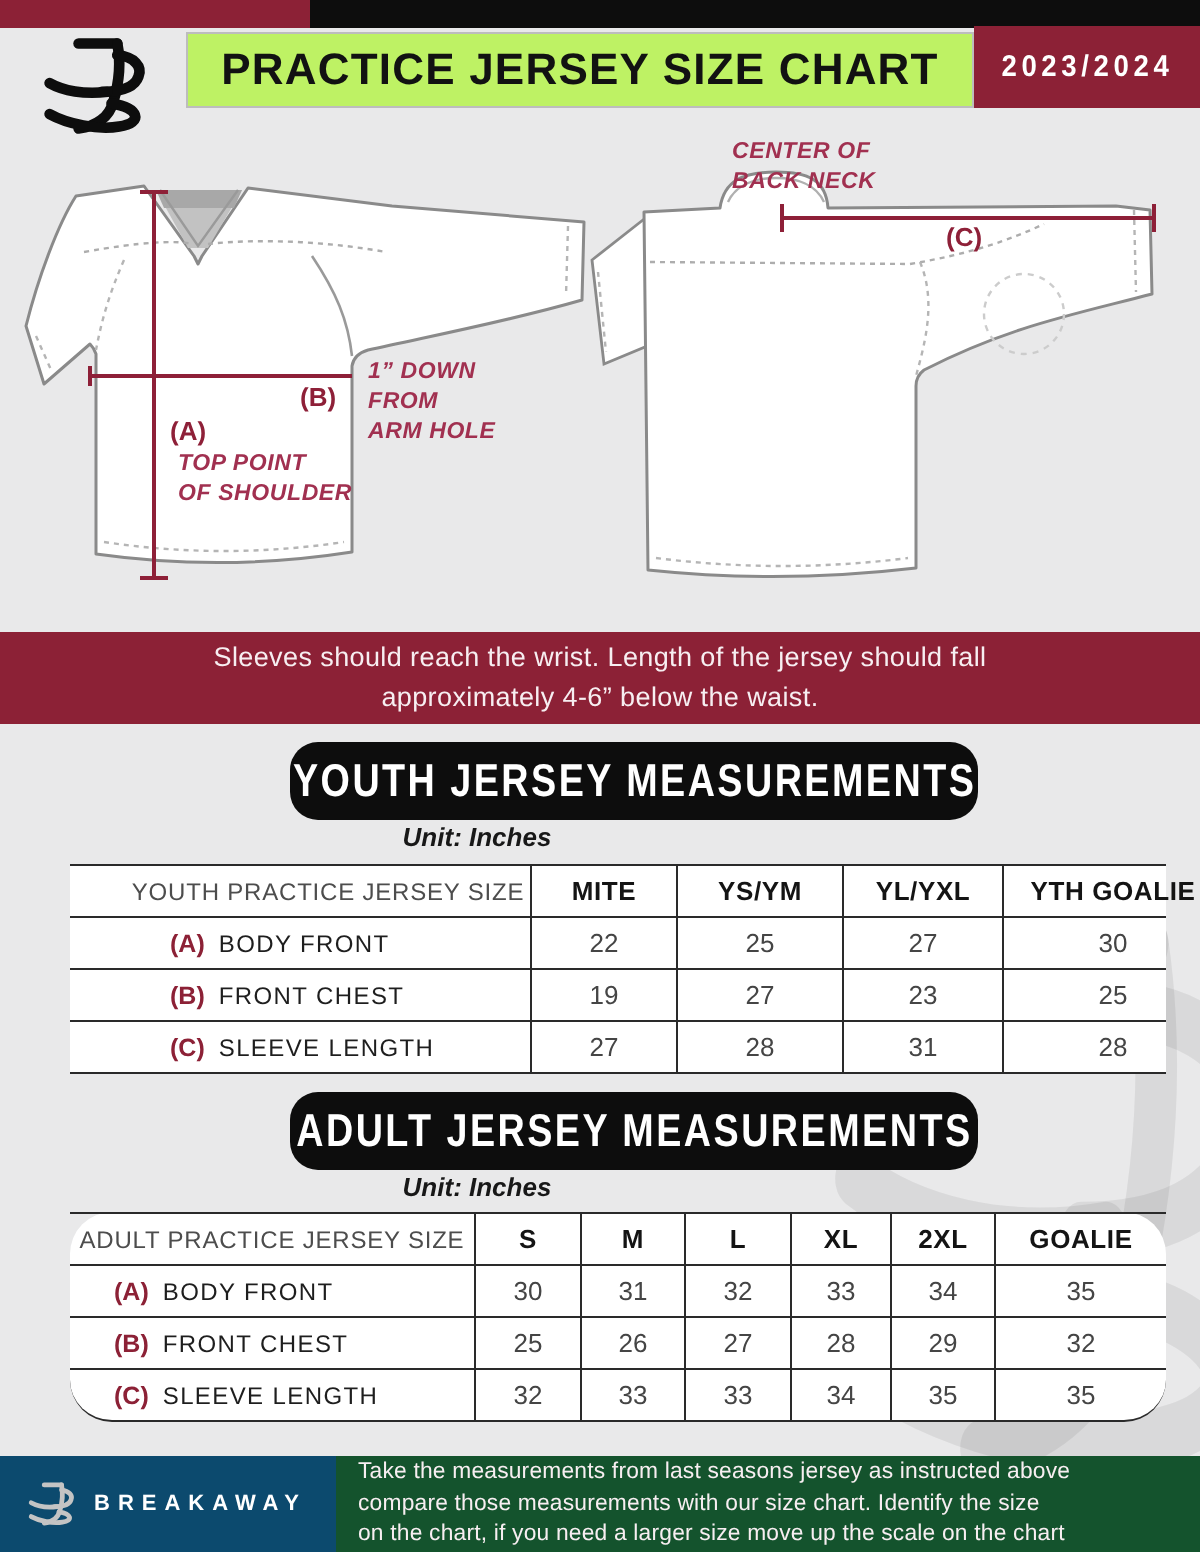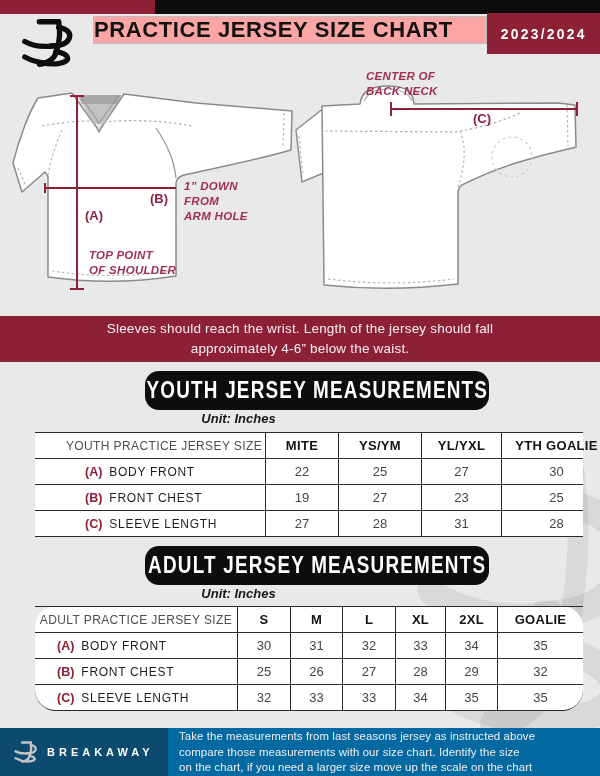--- a/index.html
+++ b/index.html
@@ -7,23 +7,23 @@
   .page {
     position:relative; width:600px; height:776px; margin:0 auto;
     background:#e9e9ea; overflow:hidden;
     font-family:"Liberation Sans", sans-serif;
   }
   
   .top-strip { position:absolute; left:0; top:0; width:600px; height:14px; background:#0d0d0d; }
   .top-strip-maroon { position:absolute; left:0; top:0; width:155px; height:14px; background:#8C2136; }
   .logo-header { position:absolute; left:19px; top:13px; width:58px; height:60px; }
   .title-box {
-    position:absolute; left:93px; top:16px; width:394px; height:28px;
-    background:#fca5a5; border:1px solid #bdbdbd;
-    display:flex; align-items:center; 
+    position:absolute; left:93px; top:16px; width:394px; height:38px;
+    background:#bef264; border:1px solid #bdbdbd;
+    display:flex; align-items:center; justify-content:center;
   }
   .title-box span { font-size:22px; font-weight:800; color:#121212; letter-spacing:.6px; }
   .year-box {
     position:absolute; left:487px; top:13px; width:113px; height:41px; background:#8C2136;
     display:flex; align-items:center; justify-content:center;
   }
   .year-box span { color:#fff; font-weight:700; font-size:15px; letter-spacing:2.5px; transform:scaleX(.92); }
   
   .diagram-svg { position:absolute; left:0; top:57px; }
   .lbl { position:absolute; color:#8E2038; font-weight:800; font-size:13px; }
@@ -56,21 +56,21 @@
   .val { font-size:13px; color:#454545; }
   
   .watermark { position:absolute; left:403px; top:426px; pointer-events:none; }
   
   .footer-black {
     position:absolute; left:0; top:728px; width:168px; height:48px; background:#0c4a6e;
     display:flex; align-items:center; padding-left:13px; gap:8px;
   }
   .footer-brand { color:#fff; font-weight:700; font-size:11px; letter-spacing:4px; white-space:nowrap; }
   .footer-maroon {
-    position:absolute; left:168px; top:728px; width:432px; height:48px; background:#0369a1;
+    position:absolute; left:168px; top:728px; width:432px; height:48px; background:#14532d;
     color:#f7eef1; font-size:11.4px; line-height:15.5px; padding:1px 4px 0 11px; letter-spacing:.1px;
     display:flex; flex-direction:column; justify-content:center;
   }
 </style>
 </head>
 <body>
 
 <div class="page">
 
   <div class="top-strip">
@@ -130,21 +130,21 @@
     </g>
   </svg>
 
   <div class="lbl" style="left:150px; top:191px;">(B)</div>
   <div class="note" style="left:184px; top:179px;">
     <div>1” DOWN</div>
     <div>FROM</div>
     <div>ARM HOLE</div>
   </div>
   <div class="lbl" style="left:85px; top:208px;">(A)</div>
-  <div class="note" style="left:89px; top:225px;margin-top:23px;">
+  <div class="note" style="left:89px; top:225px;">
     <div>TOP POINT</div>
     <div>OF SHOULDER</div>
   </div>
   <div class="note" style="left:366px; top:69px;">
     <div>CENTER OF</div>
     <div>BACK NECK</div>
   </div>
   <div class="lbl" style="left:473px; top:111px;">(C)</div>
 
   <div class="banner">

